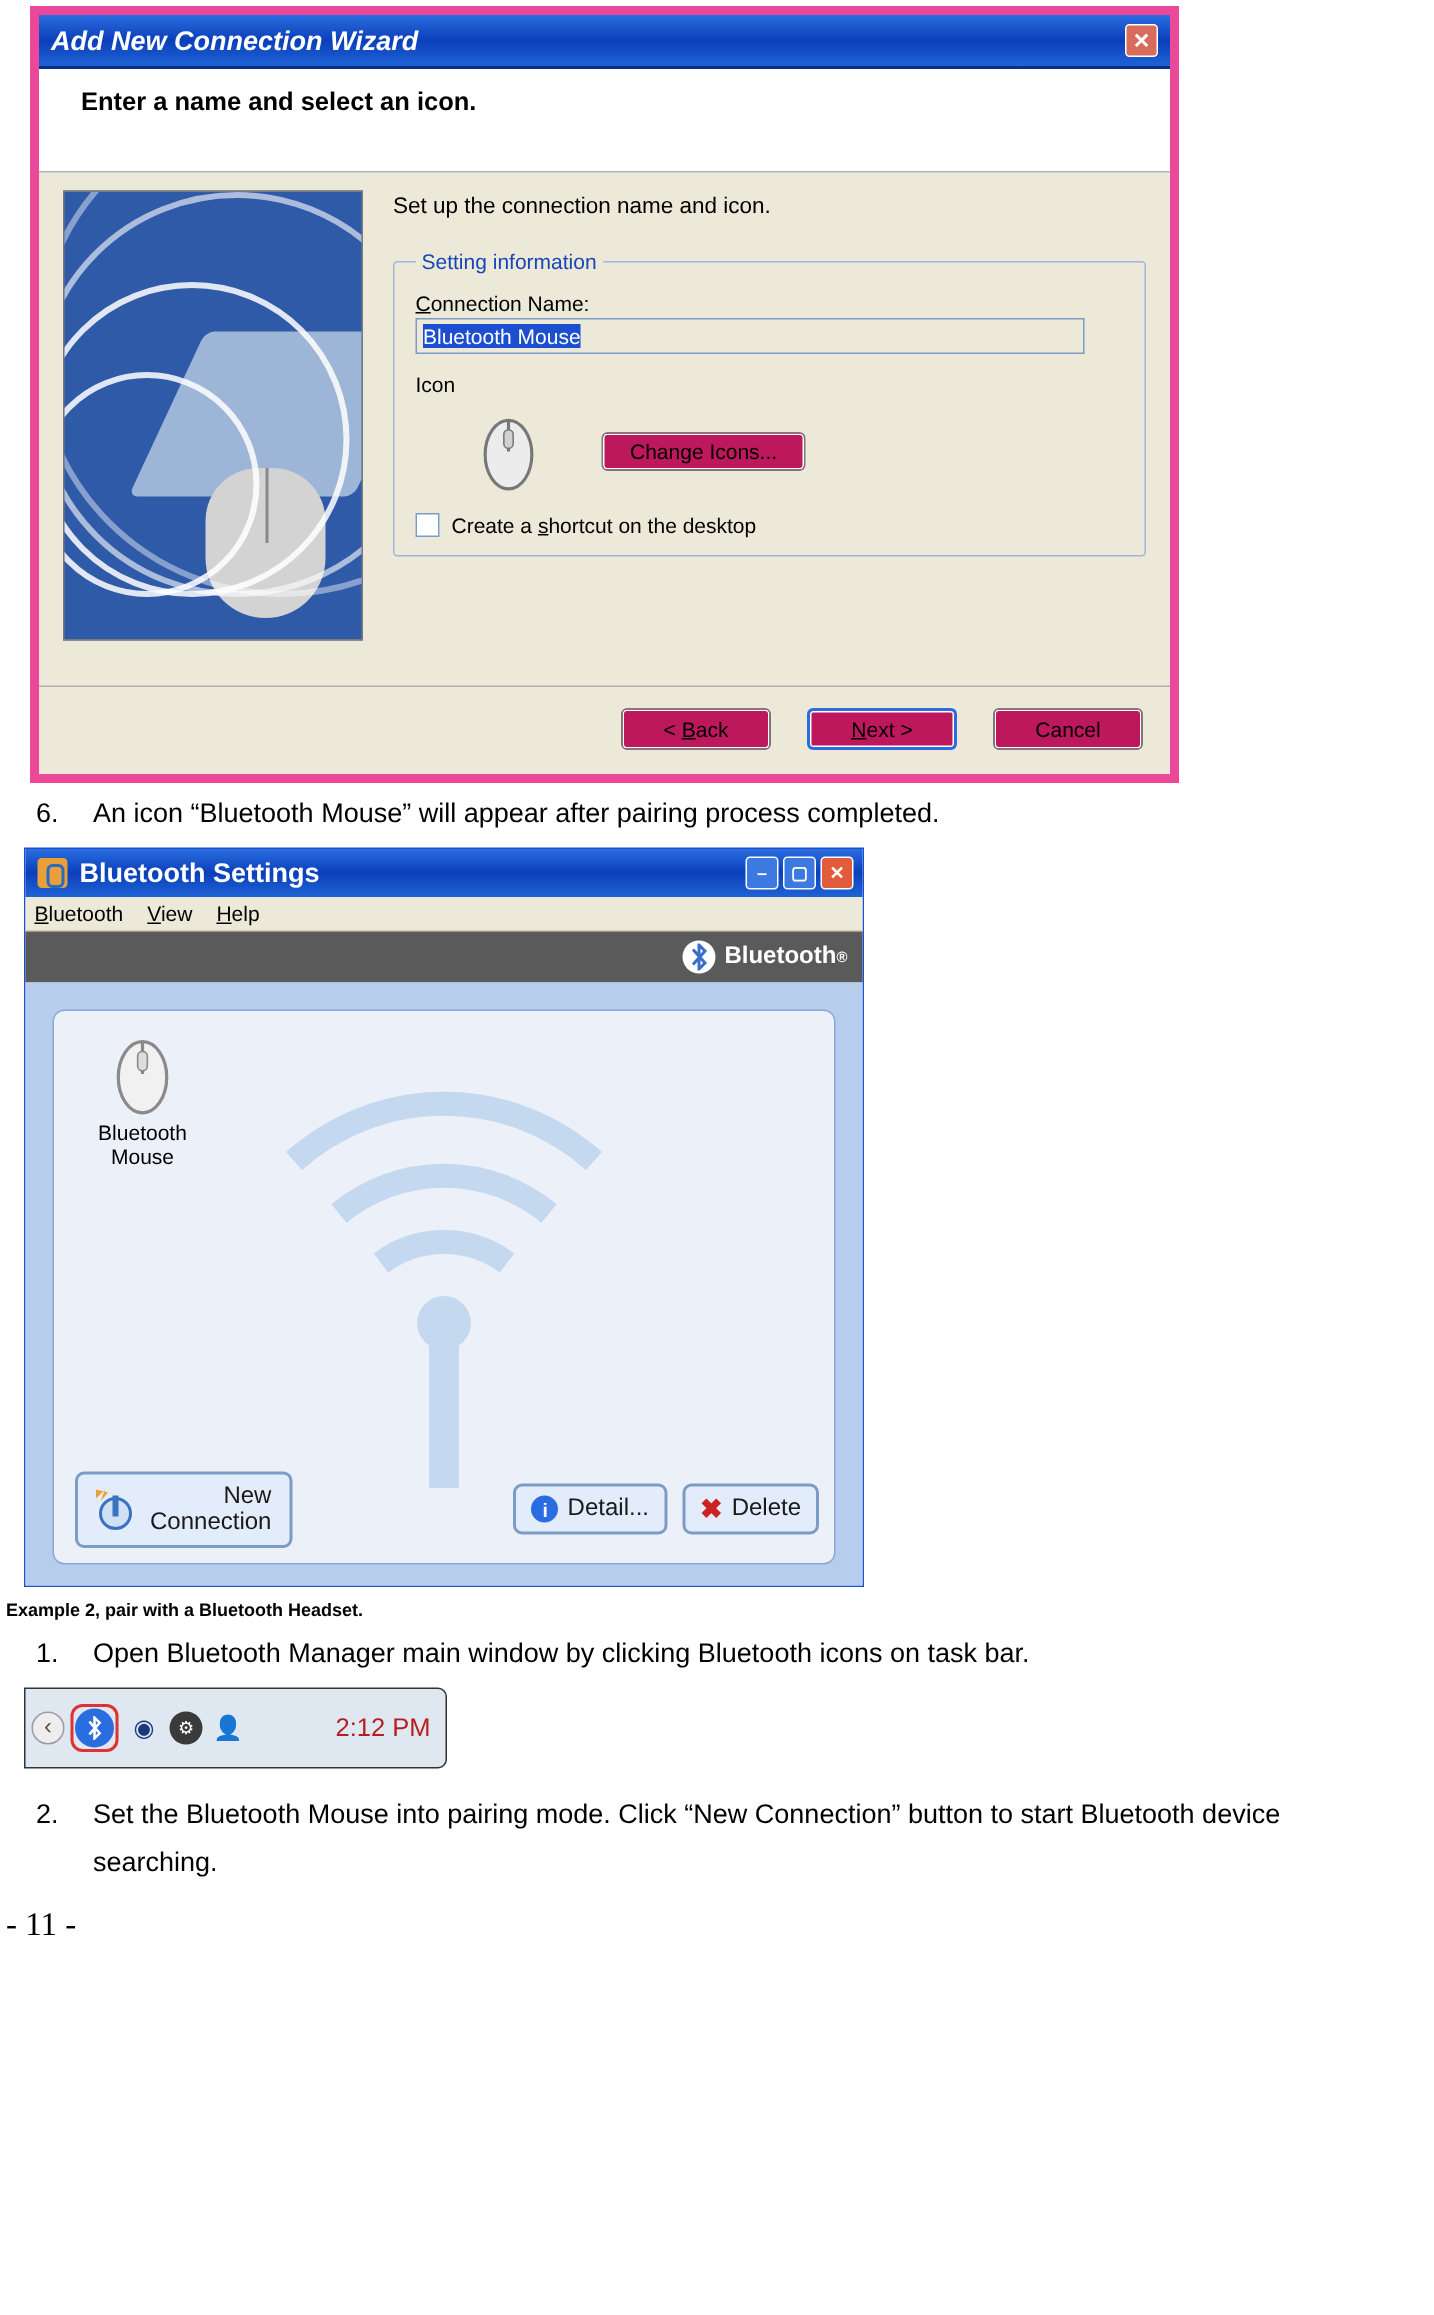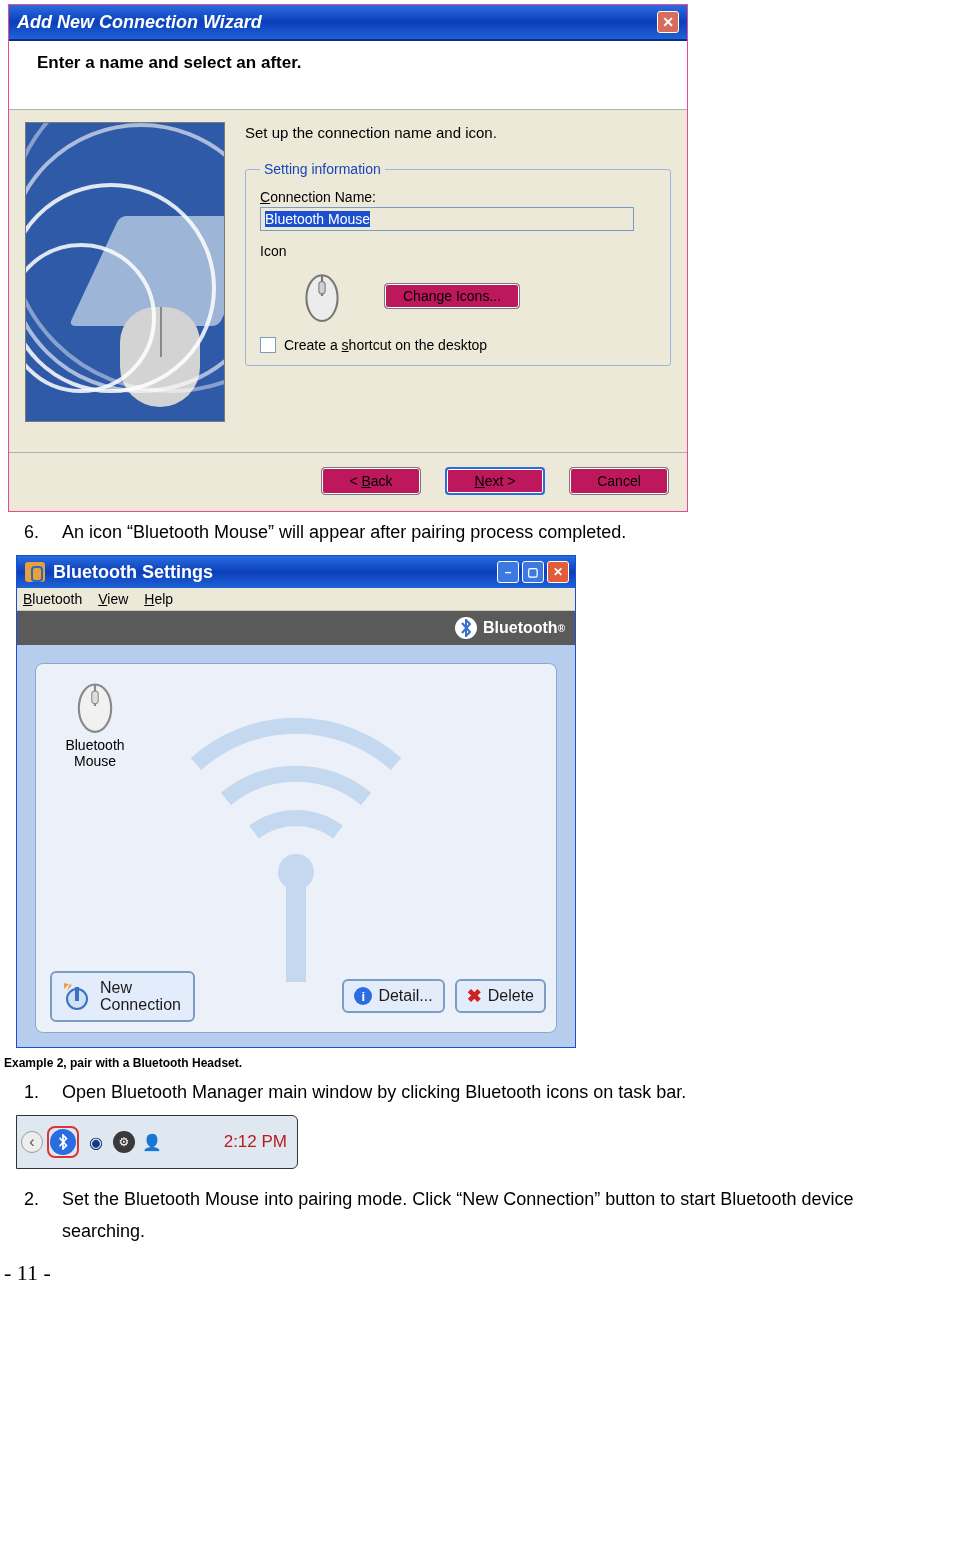--- a/index.html
+++ b/index.html
@@ -8,25 +8,25 @@
     margin: 0;
     padding: 4px;
     width: 956px;
     background: white;
     color: black;
     font-size: 16px;
   }
 
   
   .wizard {
-    width: 680px;
-    border: 1px solid #ec4899;
+    width: 766px;
+    border: 6px solid #ec4899;
     background: #ece9d8;
     font-family: Tahoma, sans-serif;
-    margin-left: 4px;
+    margin-left: 16px;
   }
   .wizard-titlebar {
     background: linear-gradient(to bottom,#2a6de0,#0b3fba 50%,#1f63d6);
     color: white;
     font-weight: bold;
     font-style: italic;
     font-size: 18px;
     padding: 6px 8px;
     display: flex;
     justify-content: space-between;
@@ -186,21 +186,21 @@
 </style>
 </head>
 <body>
 
 <div class="wizard">
   <div class="wizard-titlebar">
     <span>Add New Connection Wizard</span>
     <span class="wizard-close">✕</span>
   </div>
   <div class="wizard-header">
-    <span class="wizard-header-text">Enter a name and select an after.</span>
+    <span class="wizard-header-text">Enter a name and select an icon.</span>
   </div>
   <div class="wizard-body">
     <div class="wizard-illus">
       <div class="illus-kb"></div>
       <div class="illus-mouse"></div>
       <div class="illus-ring r1"></div>
       <div class="illus-ring r2"></div>
       <div class="illus-ring r3"></div>
       <div class="illus-ring r4"></div>
     </div>
@@ -289,21 +289,21 @@
       </div>
       <div class="bt-panel-bottom">
         <button class="btn-bt big">
           <span class="newconn-icon">
             <svg width="34" height="34" viewBox="0 0 34 34">
               <circle cx="17" cy="20" r="10" fill="#cfe1f7" stroke="#3b72c0" stroke-width="2"></circle>
               <rect x="15" y="8" width="4" height="14" fill="#3b72c0"></rect>
               <polygon points="4,4 12,6 7,12 10,4 4,10" fill="#e9a03a"></polygon>
             </svg>
           </span>
-          <span style="white-space:pre-line;text-align:left">New
+          <span style="white-space:pre-line;text-align:right">New
 Connection</span>
         </button>
         <div style="display:flex;gap:10px">
           <button class="btn-bt">
             <span class="detail-icon">i</span>
             <span>Detail...</span>
           </button>
           <button class="btn-bt">
             <span class="delete-icon">✖</span>
             <span>Delete</span>

